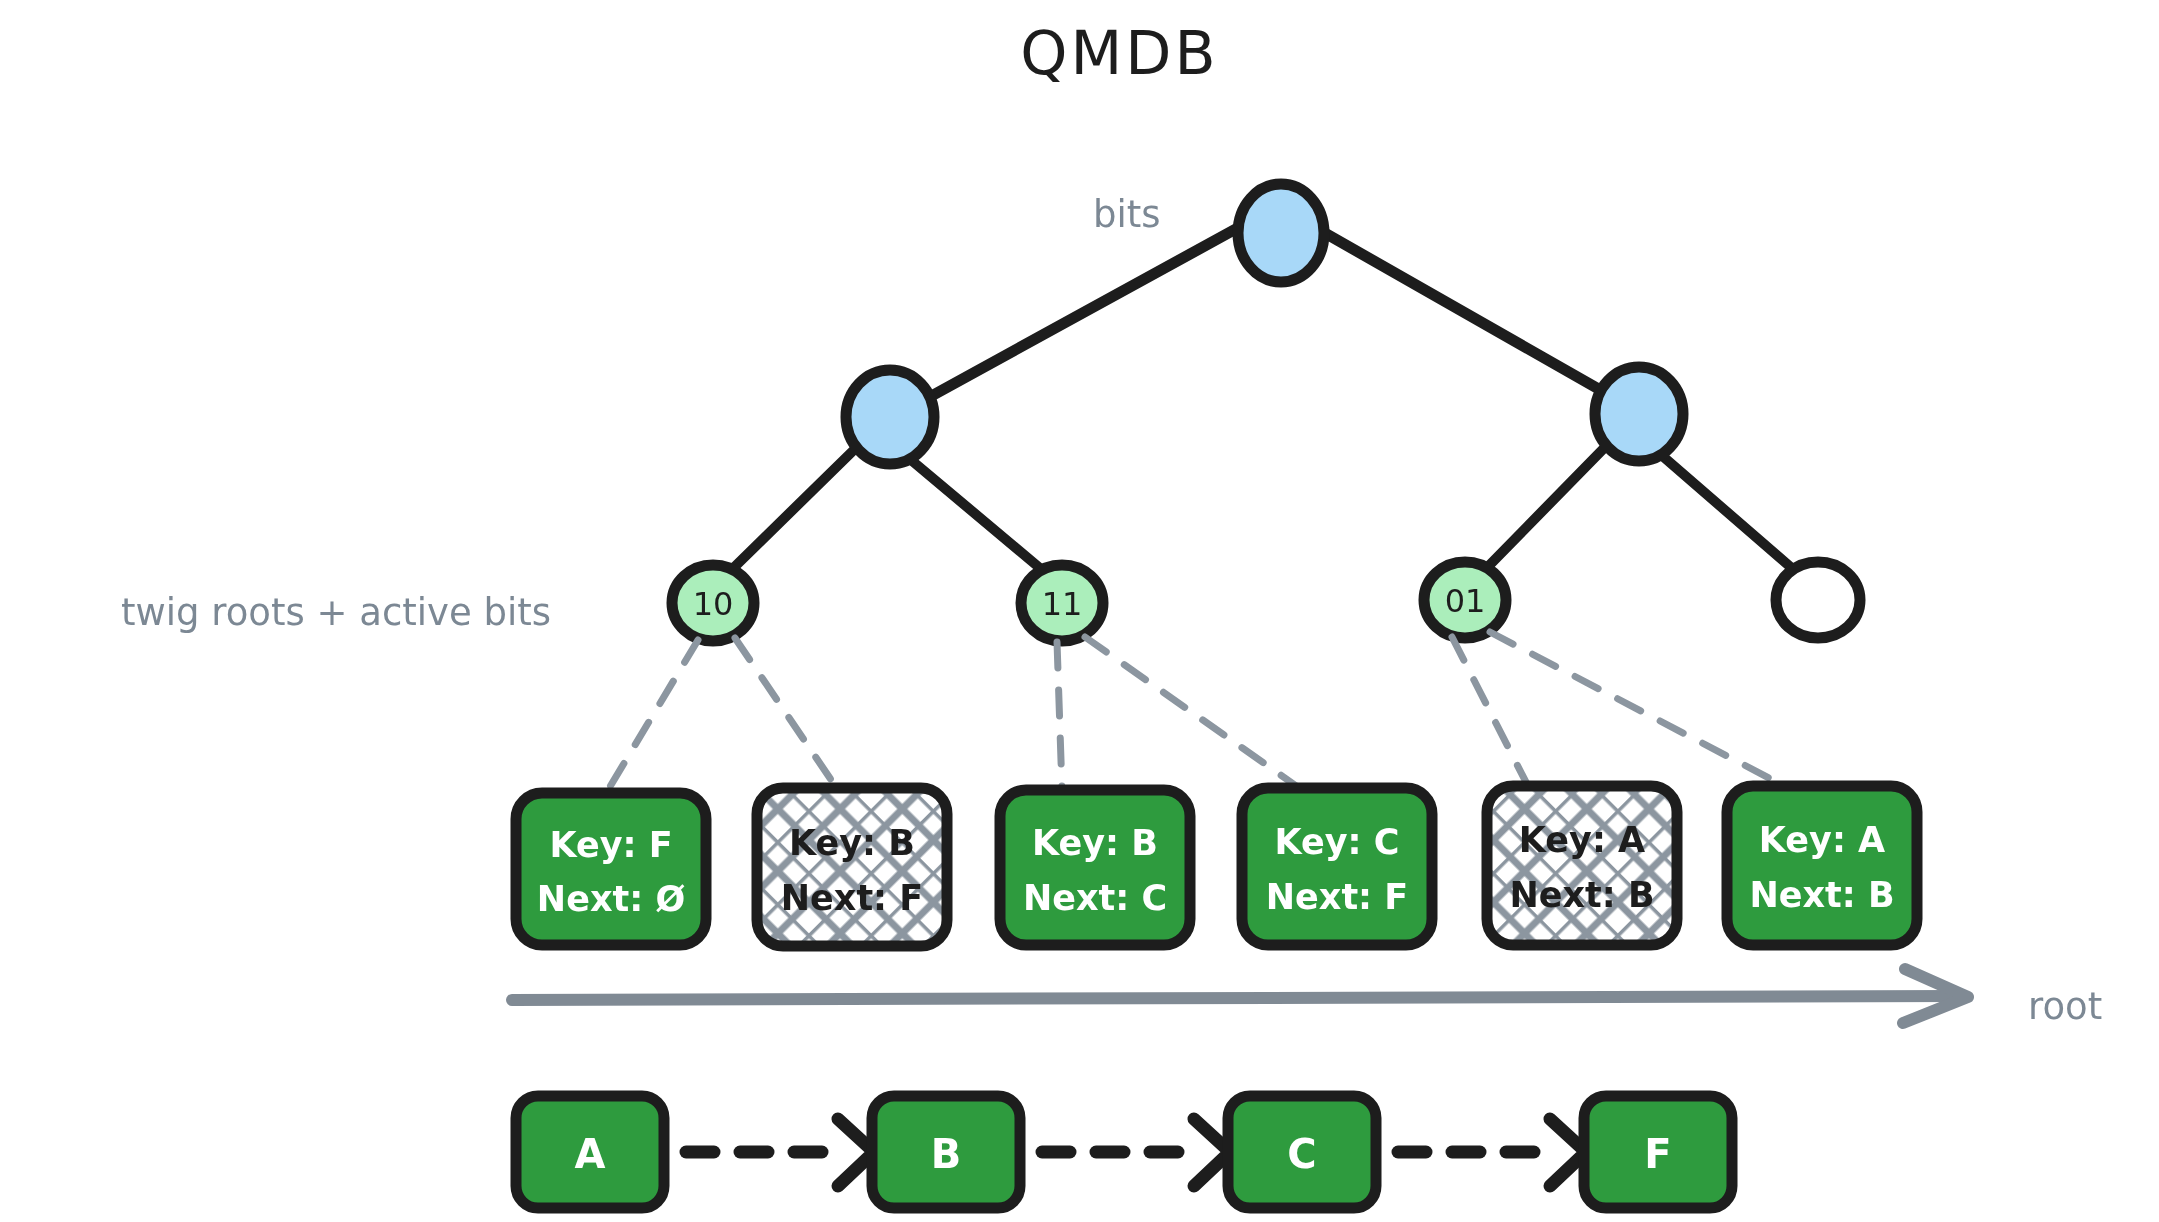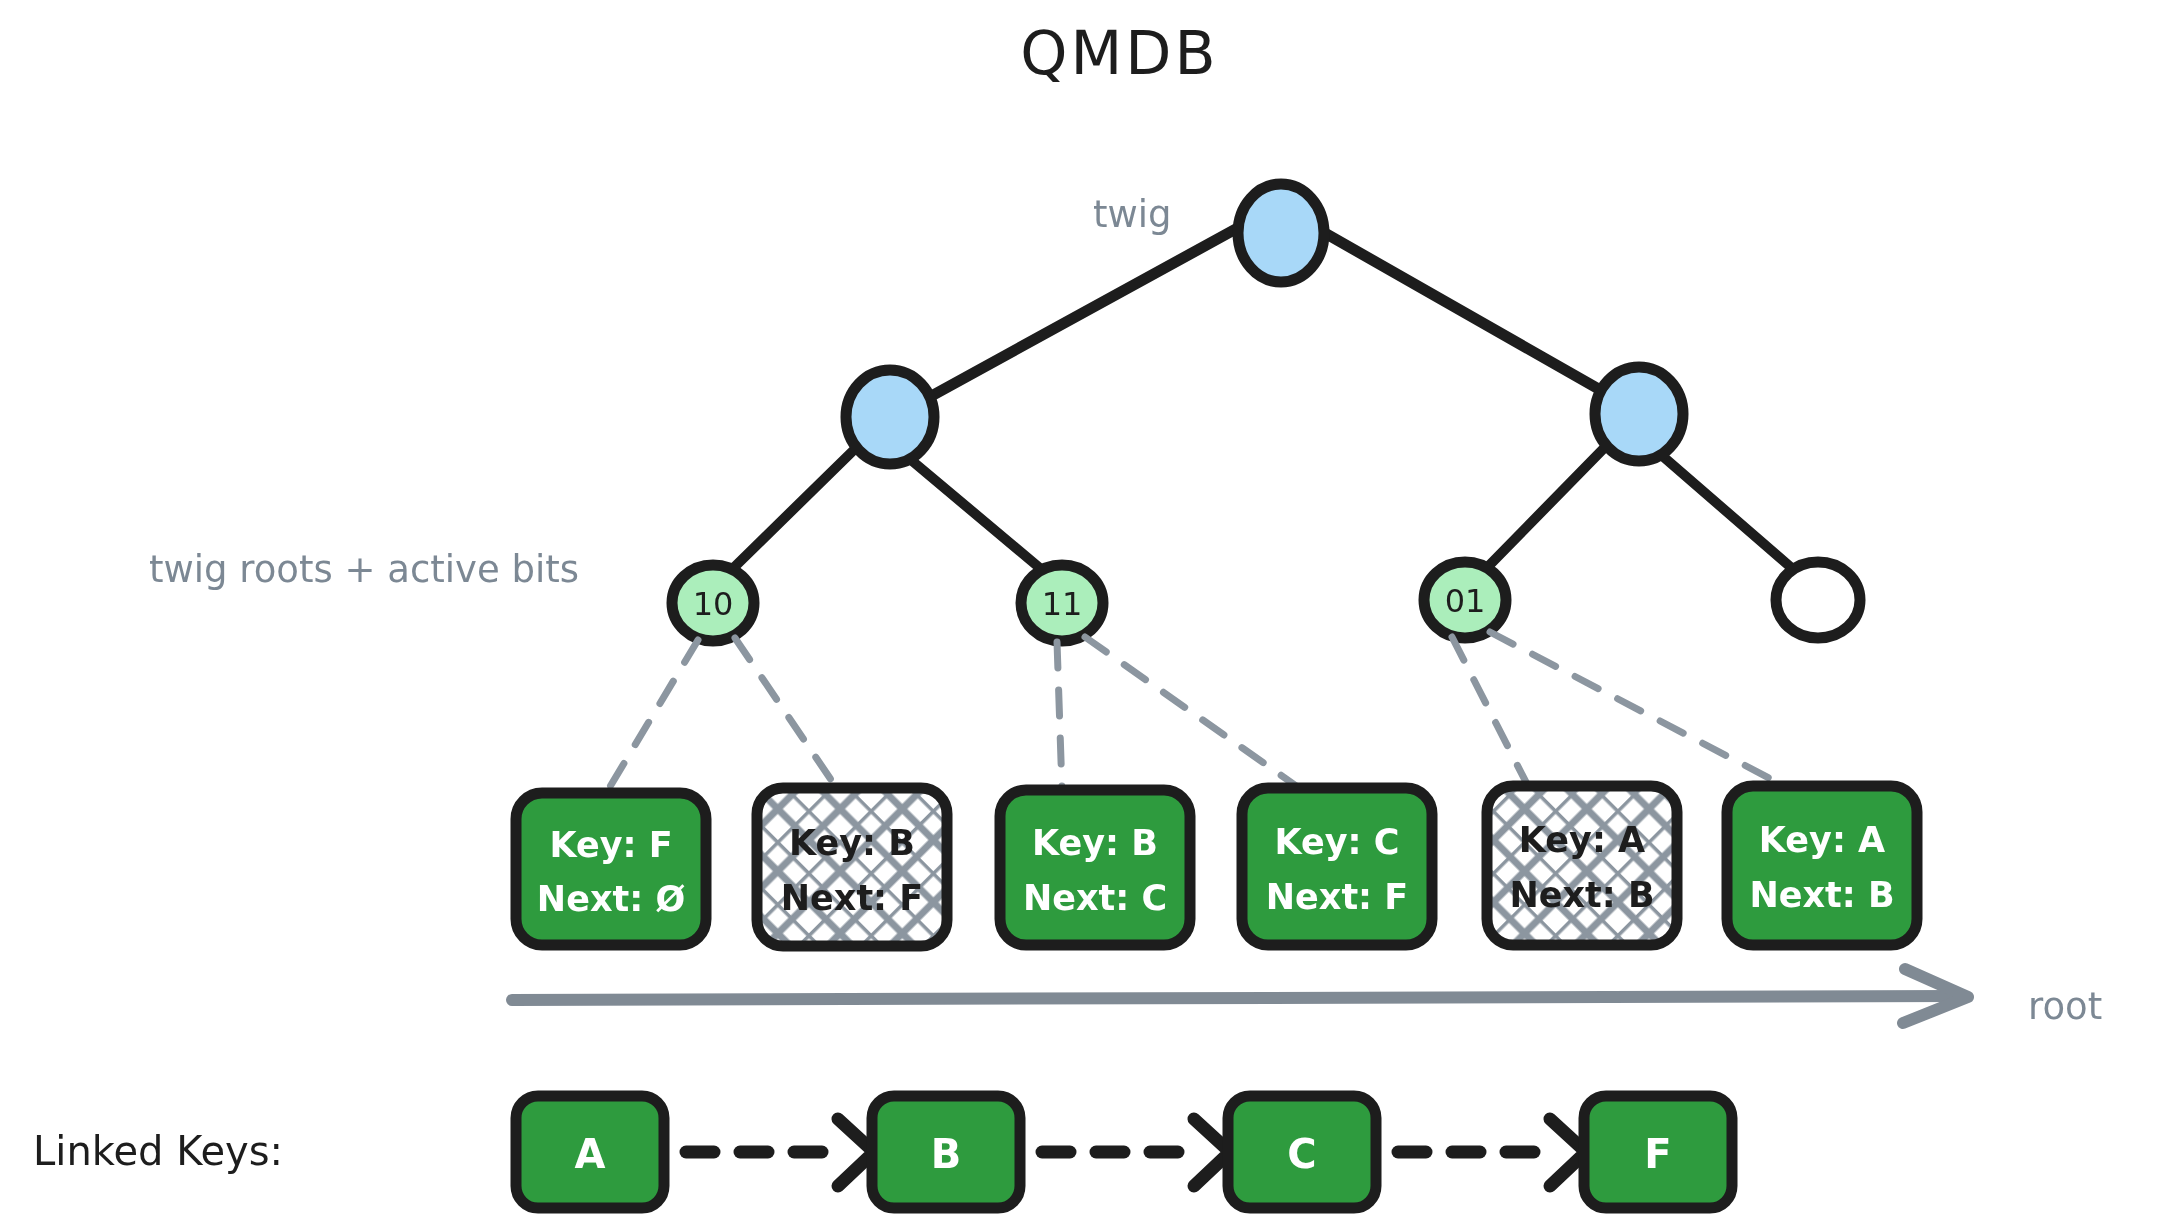--- a/index.html
+++ b/index.html
@@ -68,23 +68,22 @@
     fill: #ffffff;
   }
 </style>
 </head>
 <body>
 
 <div id="canvas">
 
   <div class="title-text">QMDB</div>
 
-  <div class="lbl lbl-gray" style="left:1093px; top:193px;">twig</div>
-  <div class="lbl lbl-gray" style="left:121px; top:548px;margin-left:28px;">twig roots + active bits</div>
-  <div class="lbl lbl-dark" style="left:33px; top:1128px;">Linked Keys:</div>
+  <div class="lbl lbl-gray" style="left:1093px; top:193px;">bits</div>
+  <div class="lbl lbl-gray" style="left:121px; top:591px;">twig roots + active bits</div>
   <div class="lbl lbl-gray" style="left:2028px; top:985px;">root</div>
 
   <svg class="layer" viewBox="0 0 2159 1222">
     <defs>
       <pattern id="hatchPattern" width="44" height="44" patternUnits="userSpaceOnUse" patternTransform="rotate(45)">
         <rect width="44" height="44" fill="#ffffff"></rect>
         <line x1="0" y1="0" x2="0" y2="44" stroke="#8c96a0" stroke-width="7"></line>
         <line x1="22" y1="0" x2="22" y2="44" stroke="#8c96a0" stroke-width="7"></line>
         <line x1="0" y1="0" x2="44" y2="0" stroke="#8c96a0" stroke-width="7"></line>
         <line x1="0" y1="22" x2="44" y2="22" stroke="#8c96a0" stroke-width="7"></line>

